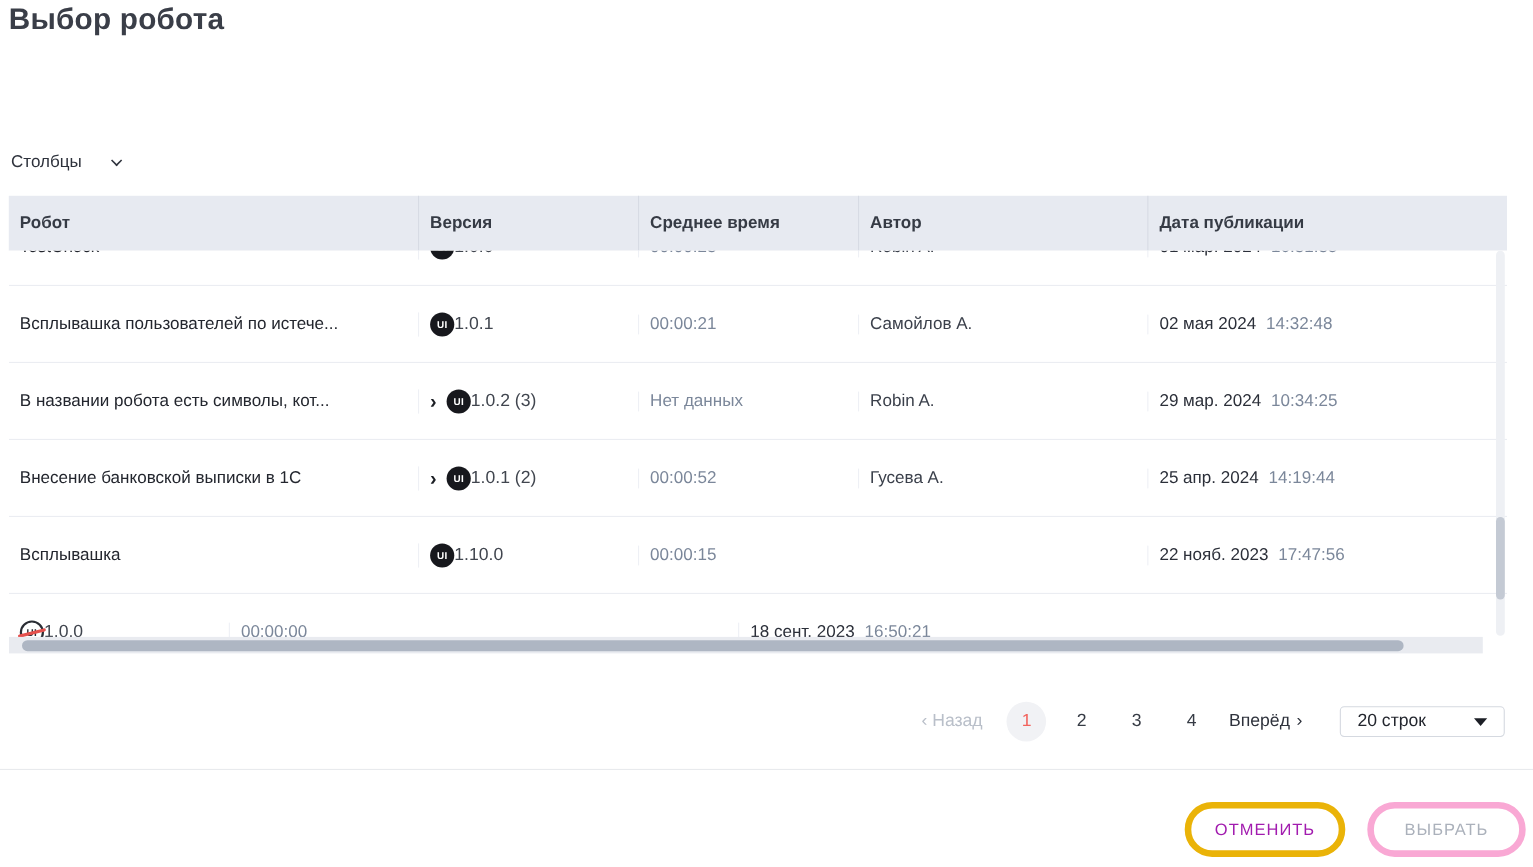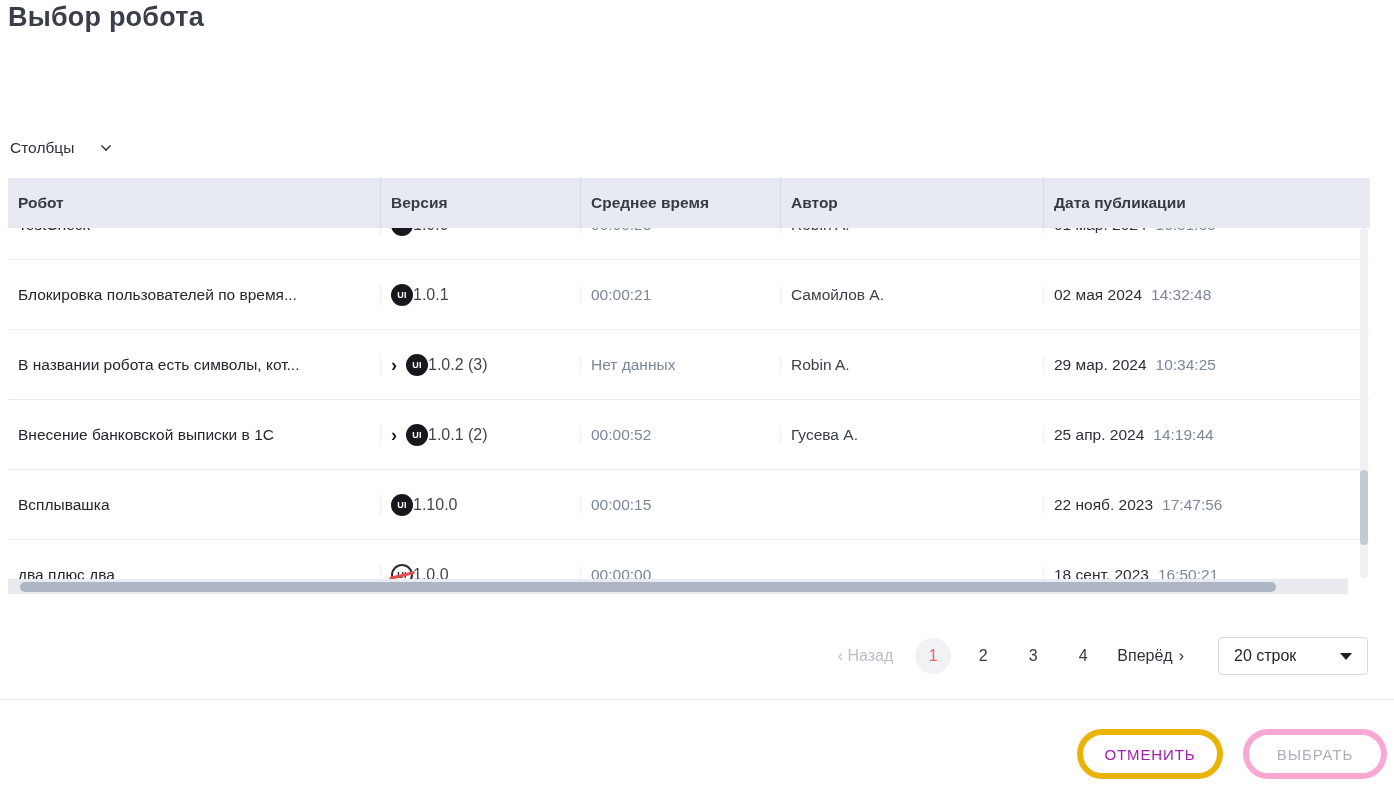--- a/index.html
+++ b/index.html
@@ -53,21 +53,21 @@
             border-radius:4px; background:#c4cad4; }
 
   .pagination { position:absolute; top:635px; right:26px; display:flex; align-items:center;
                 height:42px; font-size:16px; }
   .pg-back { color:#b9bfc9; margin-right:22px; cursor:default; }
   .pg-page { width:36px; height:36px; display:flex; align-items:center; justify-content:center;
              color:#363b45; cursor:pointer; margin-right:14px; border-radius:50%; }
   .pg-page.active { background:#f1f2f5; color:#f2635d; }
   .pg-forward { color:#2e323c; margin-left:2px; cursor:pointer; }
   .pg-forward .arr { margin-left:6px; }
-  .rows-select { margin-left:34px; width:150px; height:38px; border:1px solid #d5d9e0;
+  .rows-select { margin-left:34px; width:150px; height:28px; border:1px solid #d5d9e0;
                  border-radius:4px; background:#fff; display:flex; align-items:center;
                  justify-content:space-between; padding:0 15px; color:#23262e; cursor:pointer; }
   .caret { width:0; height:0; border-left:6px solid transparent; border-right:6px solid transparent;
            border-top:7px solid #1c1f26; }
 
   .divider { position:absolute; left:0; top:699px; width:1394px; height:1px; background:#e8eaed; }
 
   .footer-actions { position:absolute; top:729px; right:7px; display:flex; gap:20px; }
   .btn { height:50px; border-radius:25px; background:#fff; font-family:"Liberation Sans",sans-serif;
          font-size:15px; letter-spacing:.9px; font-weight:500; display:flex; align-items:center;
@@ -99,21 +99,21 @@
           <div class="cell c1 robot-name">TestCheck</div>
           <div class="cell c2 version-cell">
             <span class="badge">UI</span>
             <span class="version-text">1.0.0</span>
           </div>
           <div class="cell c3 time-cell">00:00:23</div>
           <div class="cell c4 author-cell">Robin A.</div>
           <div class="cell c5"><span class="date-main">01 мар. 2024</span><span class="date-time">16:31:35</span></div>
         </div>
         <div class="row">
-          <div class="cell c1 robot-name">Блокировка пользователей по время...</div>
+          <div class="cell c1 robot-name">Всплывашка пользователей по истече...</div>
           <div class="cell c2 version-cell">
             <span class="badge">UI</span>
             <span class="version-text">1.0.1</span>
           </div>
           <div class="cell c3 time-cell">00:00:21</div>
           <div class="cell c4 author-cell">Самойлов А.</div>
           <div class="cell c5"><span class="date-main">02 мая 2024</span><span class="date-time">14:32:48</span></div>
         </div>
         <div class="row">
           <div class="cell c1 robot-name">В названии робота есть символы, кот...</div>
@@ -141,21 +141,20 @@
           <div class="cell c1 robot-name">Всплывашка</div>
           <div class="cell c2 version-cell">
             <span class="badge">UI</span>
             <span class="version-text">1.10.0</span>
           </div>
           <div class="cell c3 time-cell">00:00:15</div>
           <div class="cell c4 author-cell"></div>
           <div class="cell c5"><span class="date-main">22 нояб. 2023</span><span class="date-time">17:47:56</span></div>
         </div>
         <div class="row">
-          <div class="cell c1 robot-name">два плюс два</div>
           <div class="cell c2 version-cell">
             <span class="badge crossed">UI</span>
             <span class="version-text">1.0.0</span>
           </div>
           <div class="cell c3 time-cell">00:00:00</div>
           <div class="cell c4 author-cell"></div>
           <div class="cell c5"><span class="date-main">18 сент. 2023</span><span class="date-time">16:50:21</span></div>
         </div>
       </div>
     <div class="hscroll">

